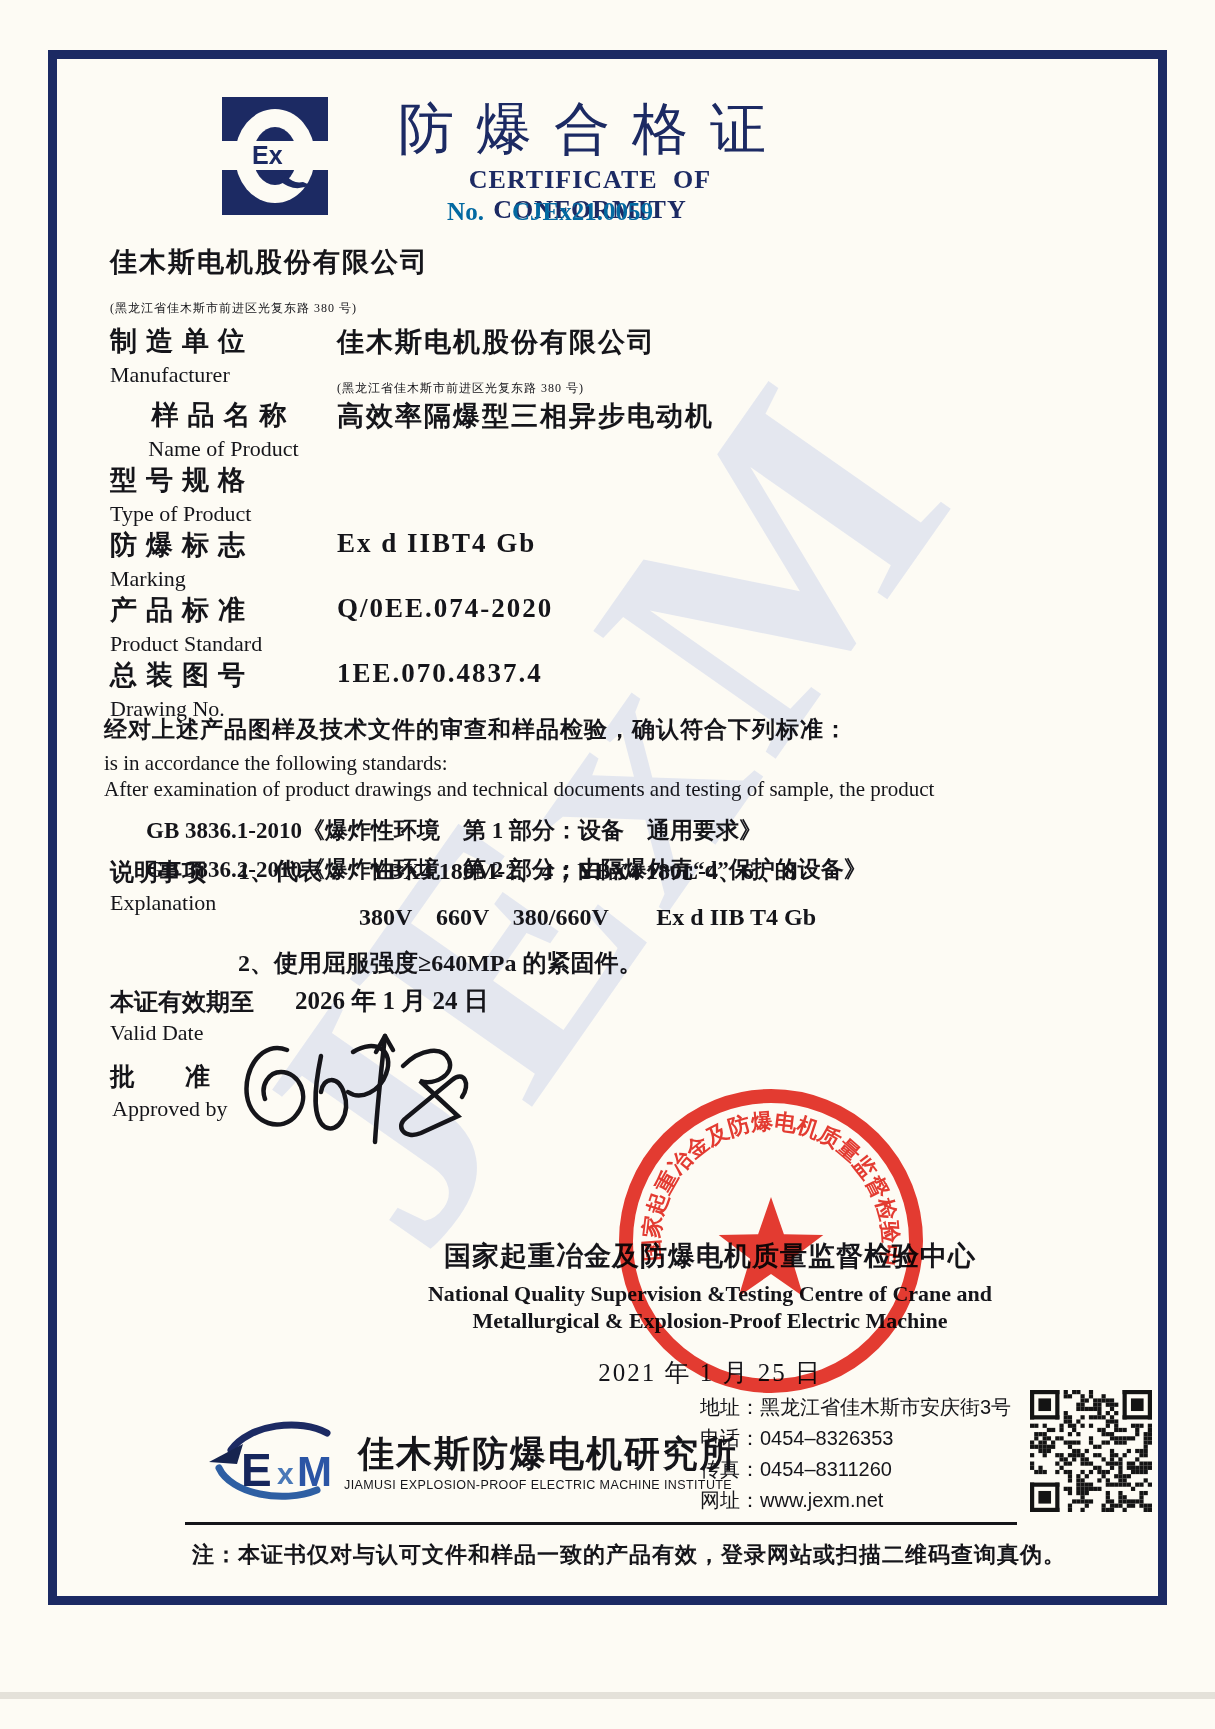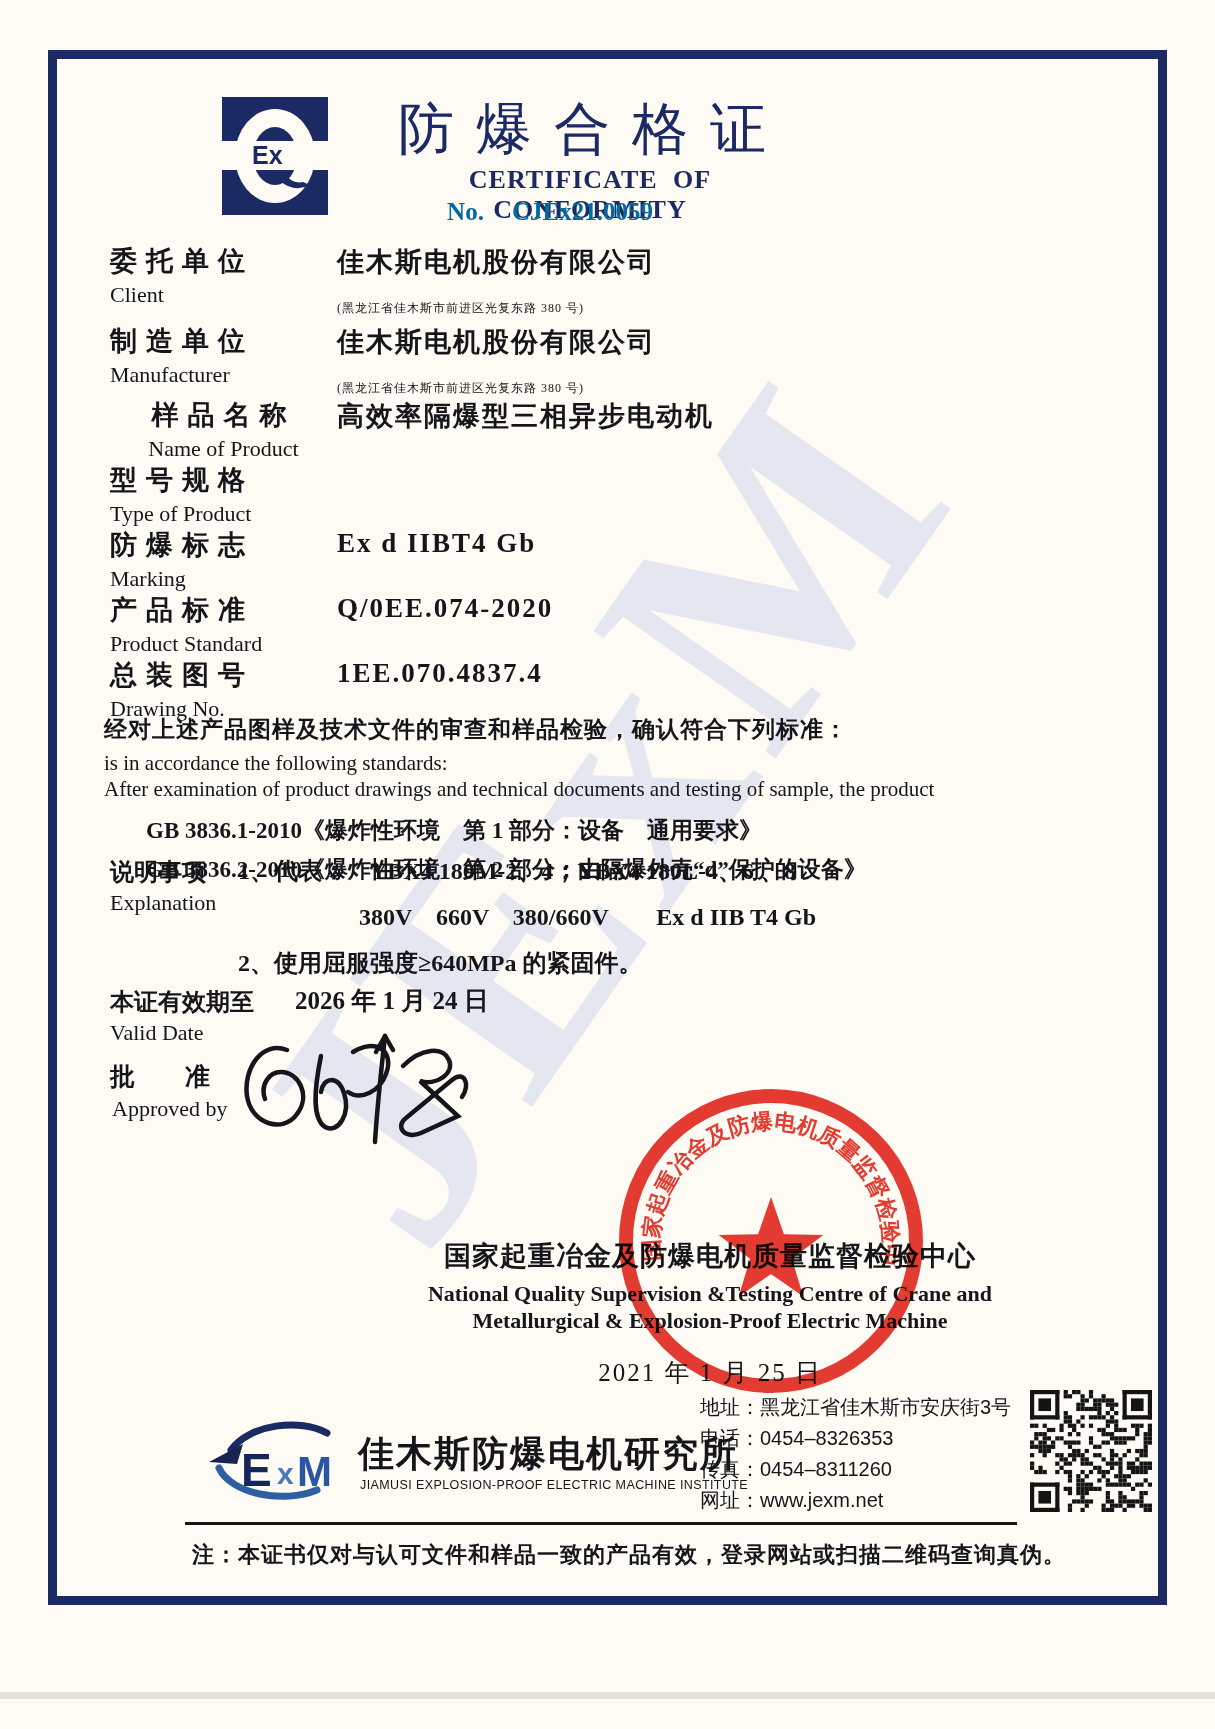--- a/index.html
+++ b/index.html
@@ -48,21 +48,21 @@
   .issuer{left:420px;top:1238px;width:580px;text-align:center;}
   .issuer .cn{font-size:27px;font-weight:bold;letter-spacing:1px;}
   .issuer .en{font-size:22px;font-weight:bold;line-height:27px;margin-top:6px;}
   .issuer .dt{font-size:25px;margin-top:22px;letter-spacing:2px;}
   .stamp{position:absolute;left:612px;top:1082px;z-index:3;opacity:.9;mix-blend-mode:multiply;}
   .sig{position:absolute;left:225px;top:1022px;z-index:3;}
   
   .flogo{left:203px;top:1418px;}
   .inst-cn{left:358px;top:1430px;font-size:36px;font-weight:bold;letter-spacing:2px;
            font-family:"Liberation Sans","DejaVu Sans",sans-serif;}
-  .inst-en{left:360px;top:1478px;font-size:12.5px;letter-spacing:.4px;
+  .inst-en{left:344px;top:1478px;font-size:12.5px;letter-spacing:.4px;
            font-family:"Liberation Sans","DejaVu Sans",sans-serif;}
   .contacts{left:700px;top:1392px;font-size:20px;line-height:31px;
             font-family:"Liberation Sans","DejaVu Sans",sans-serif;font-weight:500;}
   .qr{left:1030px;top:1390px;}
   #qr rect{fill:#141414;}
   .divider{left:185px;top:1522px;width:832px;height:3px;background:#15151a;}
   .footnote{left:192px;top:1540px;font-size:22px;font-weight:bold;letter-spacing:1px;
             font-family:"Liberation Sans","DejaVu Sans",sans-serif;}
   .scan-shadow{left:0;top:1692px;width:1215px;height:7px;background:#d9d6cd;opacity:.7;}
 </style>
@@ -83,24 +83,20 @@
       <path d="M58,84 q14,12 30,4 l-7,-3 q-10,2 -16,-6 Z" fill="#1c2a63"></path>
       <text x="30" y="67" font-size="25" font-weight="bold" fill="#1c2a63" font-family="Liberation Sans, sans-serif">Ex</text>
     </svg>
     <div class="abs hdr-title">防爆合格证</div>
     <div class="abs hdr-en">CERTIFICATE OF CONFORMITY</div>
     <div class="abs hdr-no">
       <span>No.</span><span class="gap"></span><span>CJEx21.0059</span>
     </div>
 
     <div class="row" style="top:243px;">
-      <div class="lab">
-          <div class="cn">委托单位</div>
-        <div class="en">Client</div>
-        </div>
       <div class="val">
           <div>佳木斯电机股份有限公司</div>
         <div class="note">(黑龙江省佳木斯市前进区光复东路 380 号)</div>
         </div>
     </div>
     <div class="row" style="top:323px;">
       <div class="lab">
           <div class="cn">制造单位</div>
         <div class="en">Manufacturer</div>
         </div>

